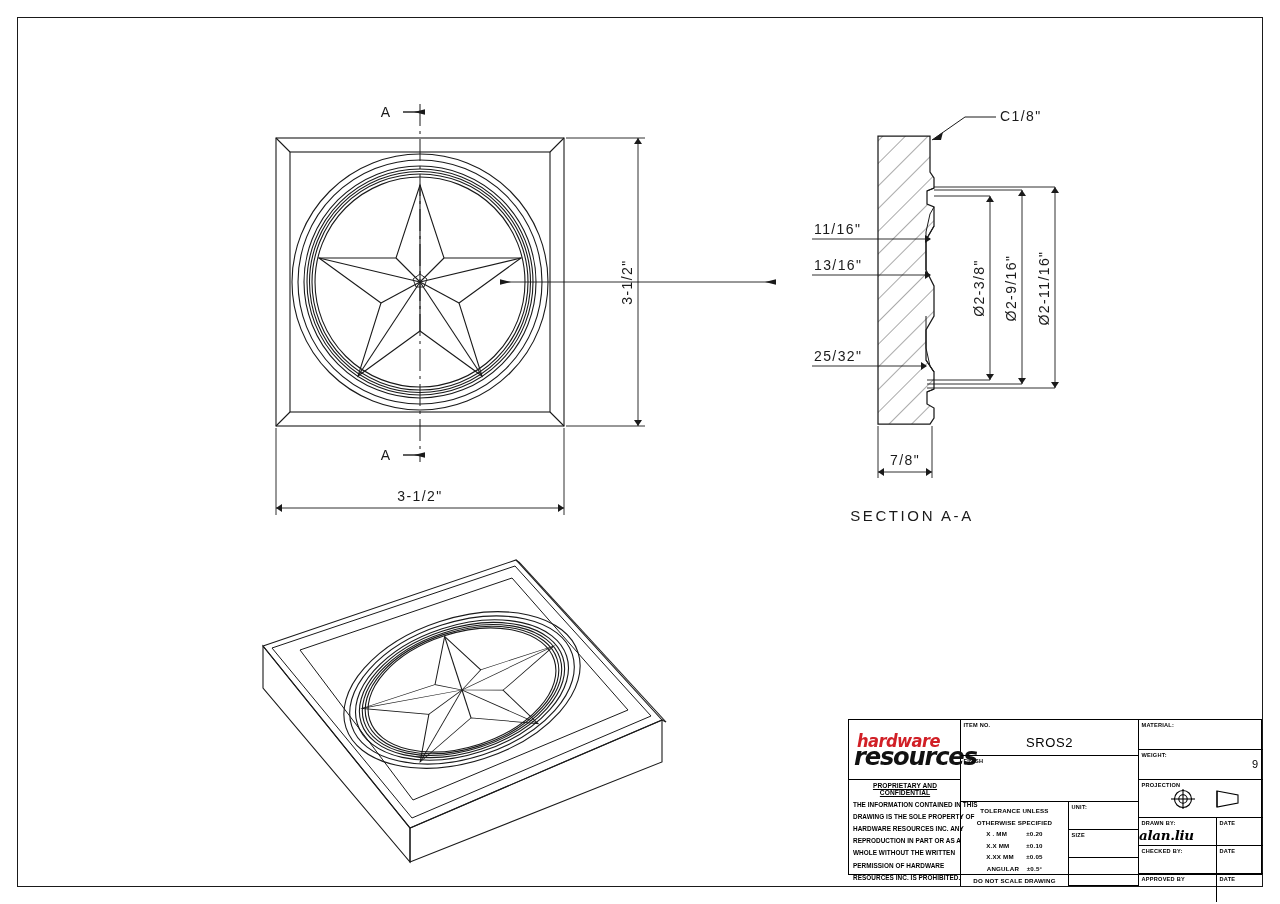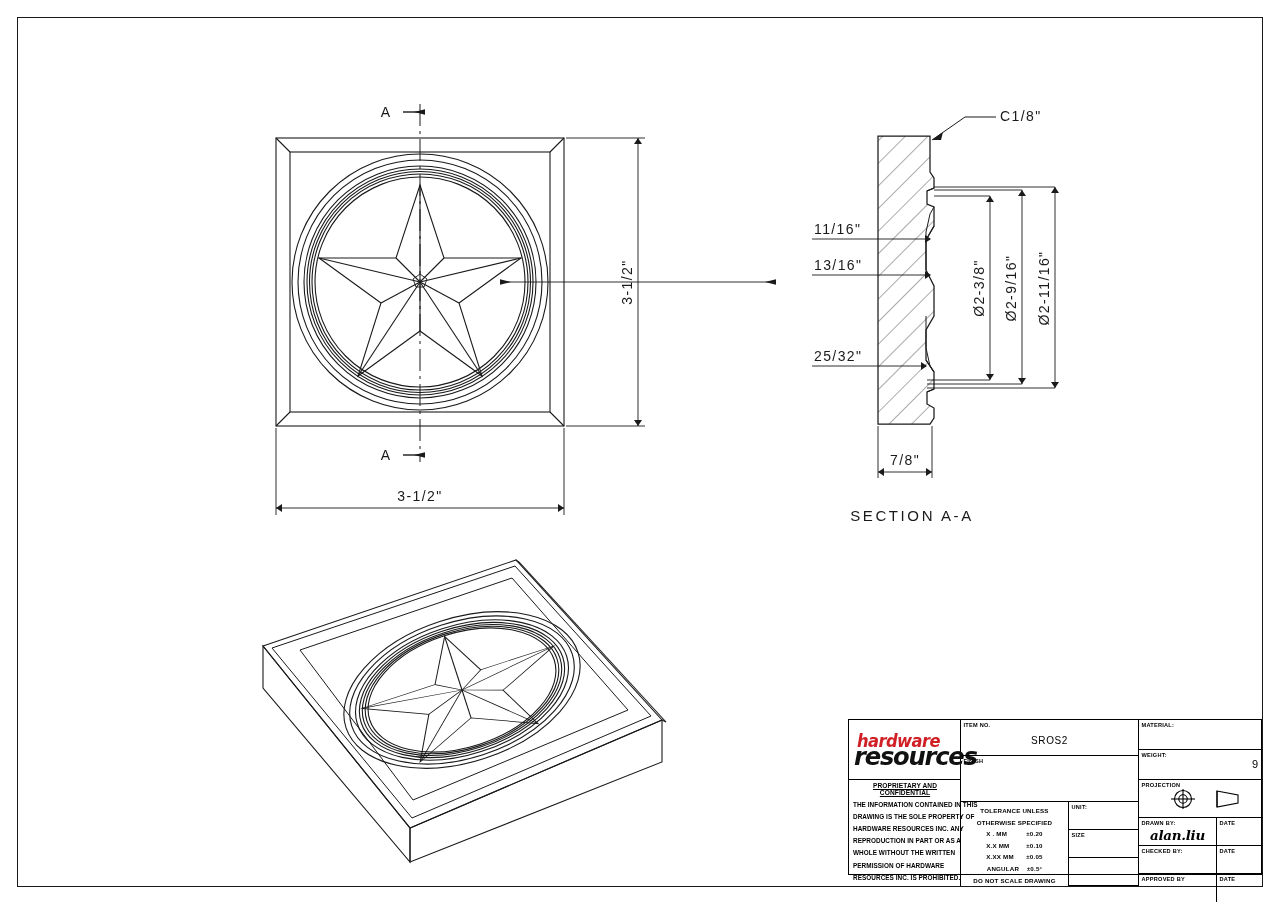--- a/index.html
+++ b/index.html
@@ -58,21 +58,21 @@
     font-size: 5.6px;
     font-weight: bold;
     letter-spacing: 0.25px;
     color: #000;
     padding: 1.5px 0 0 2.5px;
     line-height: 1.1;
     white-space: nowrap;
   }
   .tb-val {
     font-family: "Liberation Sans", sans-serif;
-    font-size: 10px;
+    font-size: 13px;
     color: #000;
     text-align: center;
     letter-spacing: 0.6px;
   }
   
   #logo-cell {
     position: absolute;
     left: 0; top: 0; width: 112px; height: 60px;
     border-right: 1.1px solid #000;
     border-bottom: 1.4px solid #000;
@@ -147,21 +147,21 @@
   }
   .tol-row { display: flex; justify-content: center; gap: 6px; }
   .tol-row span:first-child { min-width: 34px; text-align: left; }
   
   #sig {
     font-family: "DejaVu Serif", serif;
     font-style: italic;
     font-weight: bold;
     font-size: 13.5px;
     color: #000;
-    text-align: center;
+    text-align: left;
     letter-spacing: -0.3px;
     margin-top: 1px;
   }
   .weight-val {
     font-family: "Liberation Sans", sans-serif;
     font-size: 11px;
     color: #000;
     text-align: right;
     padding-right: 5px;
   }

